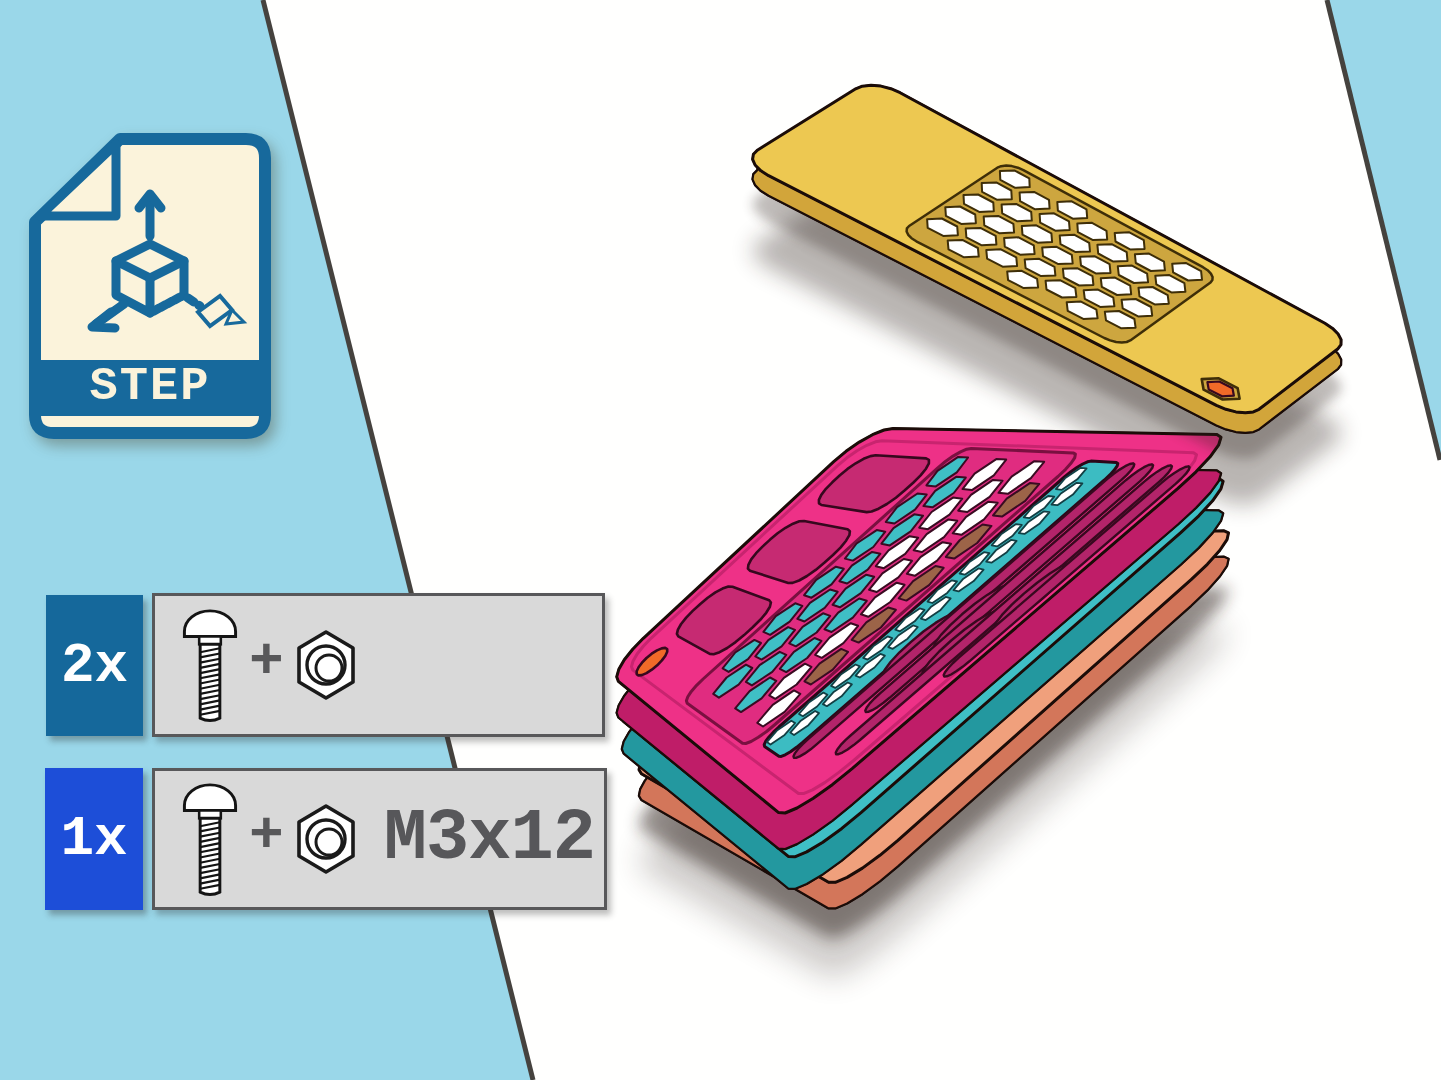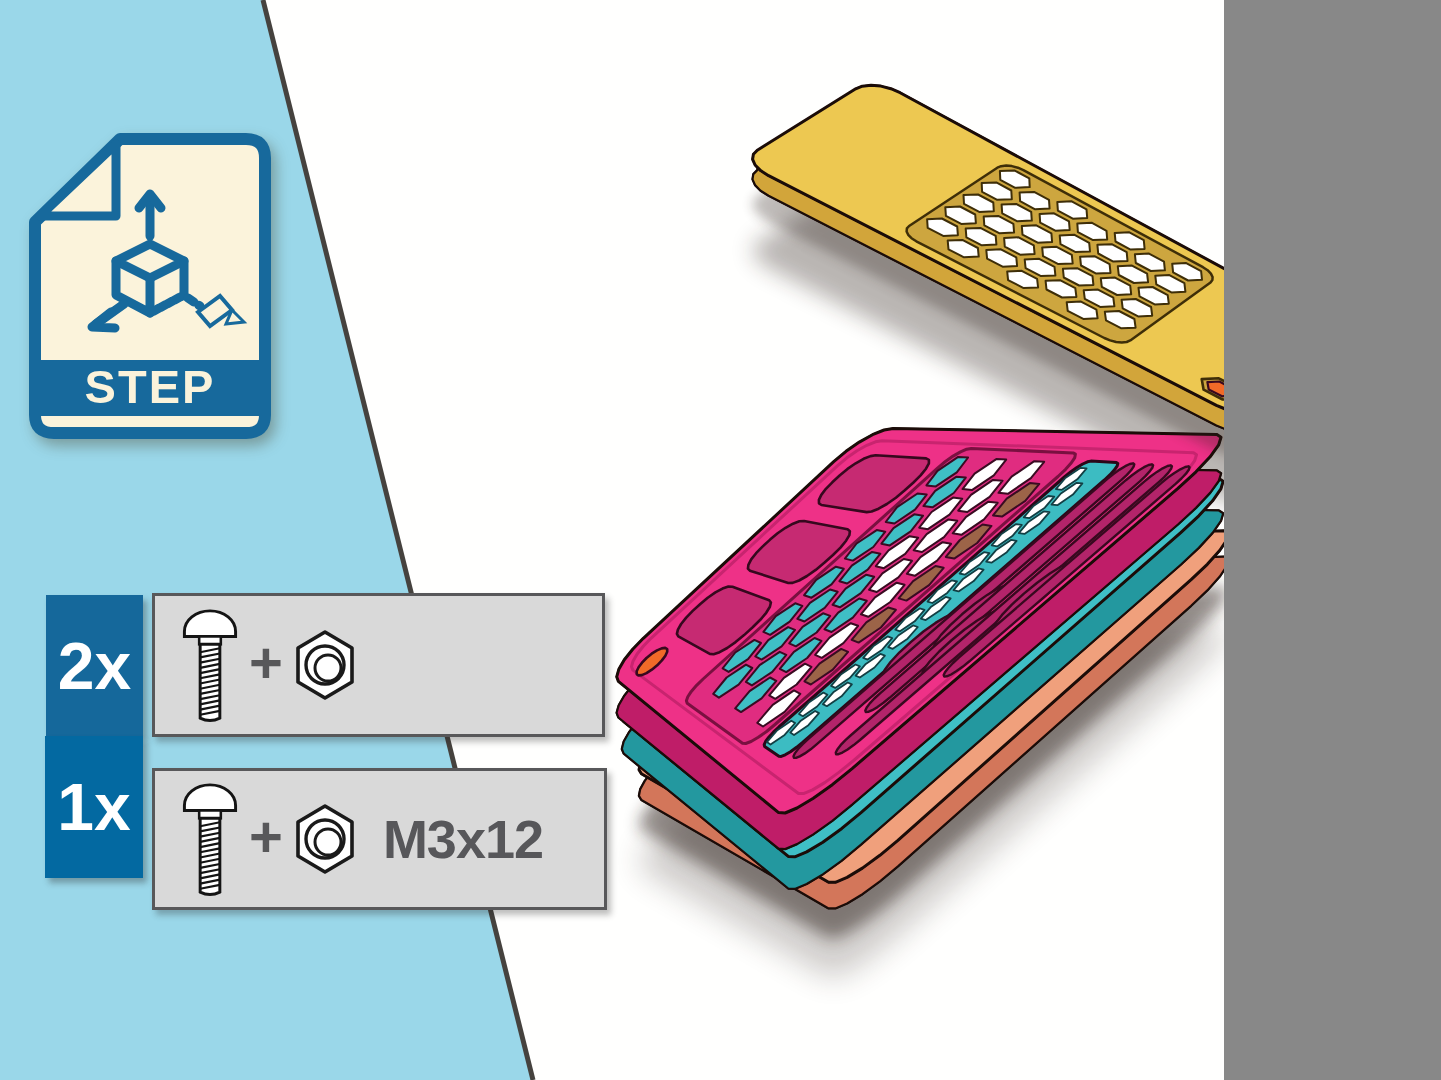--- a/index.html
+++ b/index.html
@@ -1,37 +1,37 @@
 <!DOCTYPE html>
 <html><head>
 <meta charset="utf-8">
 <style>
   html,body{margin:0;padding:0;background:#888;}
-  .page{position:relative;width:1224px;height:1080px;overflow:hidden;background:#FFFFFE;
-        font-family:Liberation Sans, sans-serif;}
+  .page{position:relative;width:1441px;height:1080px;overflow:hidden;background:#FFFFFE;
+        font-family:Liberation Mono, monospace;}
   .page svg{display:block}
   #bg-svg,#scene{position:absolute;left:0;top:0;width:1441px;height:1080px;}
   #scene{z-index:2;}
   
   .file-badge{position:absolute;left:28px;top:132px;width:244px;height:308px;z-index:5;
               filter:drop-shadow(5px 7px 7px rgba(60,50,20,.35));}
   .file-badge .badge-label{position:absolute;left:0;right:0;top:226px;height:58px;
       text-align:center;font-weight:bold;font-size:47px;letter-spacing:2px;line-height:58px;}
   
   .callout-row{position:absolute;z-index:6;}
   .count-box{position:absolute;display:flex;align-items:center;justify-content:center;
-      font-weight:bold;font-size:66px;color:#fff;
+      font-weight:bold;font-size:56px;color:#fff;
       box-shadow:4px 5px 6px rgba(40,40,40,.35);text-align:center;}
   .spec-box{position:absolute;display:flex;align-items:center;
       background:#D9D9D9;border:3px solid #58585A;box-sizing:border-box;
       box-shadow:4px 5px 6px rgba(40,40,40,.3);}
   .spec-box .plus{font-size:58px;font-weight:bold;color:#58585A;margin:0 10px 6px 8px;}
   .spec-box .spec-text{font-weight:bold;color:#57575A;letter-spacing:-1px;margin-left:26px;}
   .row-a .spec-text{font-size:63px;}
-  .row-b .spec-text{font-size:54px;}
+  .row-b .spec-text{font-size:72px;}
   .screw-wrap{margin-left:24px;}
 </style>
 </head>
 <body>
 
 <div class="page" style="background: rgb(255, 255, 254);">
 
   <svg id="bg-svg" viewBox="0 0 1441 1080">
     <polygon id="bg-left-band" points="0,0 263,0 533,1080 0,1080" fill="#9AD7E9"></polygon>
     <polygon id="bg-right-band" points="1327,0 1441,0 1441,458" fill="#9AD7E9"></polygon>
@@ -294,21 +294,21 @@
           <svg width="64" height="74" viewBox="0 0 64 72">
             <path d="M32,3 L59,19 L59,53 L32,69 L5,53 L5,19 Z" fill="#fff" stroke="#1a1a1a" stroke-width="3.6" stroke-linejoin="round"></path>
             <circle cx="32" cy="36" r="19" fill="#fff" stroke="#1a1a1a" stroke-width="3.4"></circle>
             <circle cx="35" cy="39" r="13" fill="none" stroke="#1a1a1a" stroke-width="3"></circle>
           </svg>
         </span>
     </div>
   </div>
 
   <div class="callout-row row-b">
-    <div class="count-box" style="left: 45px; top: 736px; width: 98px; height: 142px; background: #0369a1;">
+    <div class="count-box" style="left: 45px; top: 768px; width: 98px; height: 142px; background: #1d4ed8;">
       <span>1x</span>
     </div>
     <div class="spec-box" style="left:152px;top:768px;width:455px;height:142px;">
       <span class="screw-wrap">
           <svg width="62" height="122" viewBox="0 0 62 124">
             <path d="M5,28 A26,21 0 0 1 57,28 L57,33 L5,33 Z" fill="#fff" stroke="#141414" stroke-width="3"></path>
             <rect x="20" y="33" width="22" height="8" fill="#fff" stroke="#141414" stroke-width="2.6"></rect>
             <path d="M21,41 L41,41 L41,116 Q31,121 21,116 Z" fill="#fff" stroke="#141414" stroke-width="3"></path>
             <line x1="21" y1="49" x2="41" y2="45" stroke="#141414" stroke-width="2.2"></line>
             <line x1="21" y1="54.3" x2="41" y2="50.3" stroke="#141414" stroke-width="2.2"></line>

